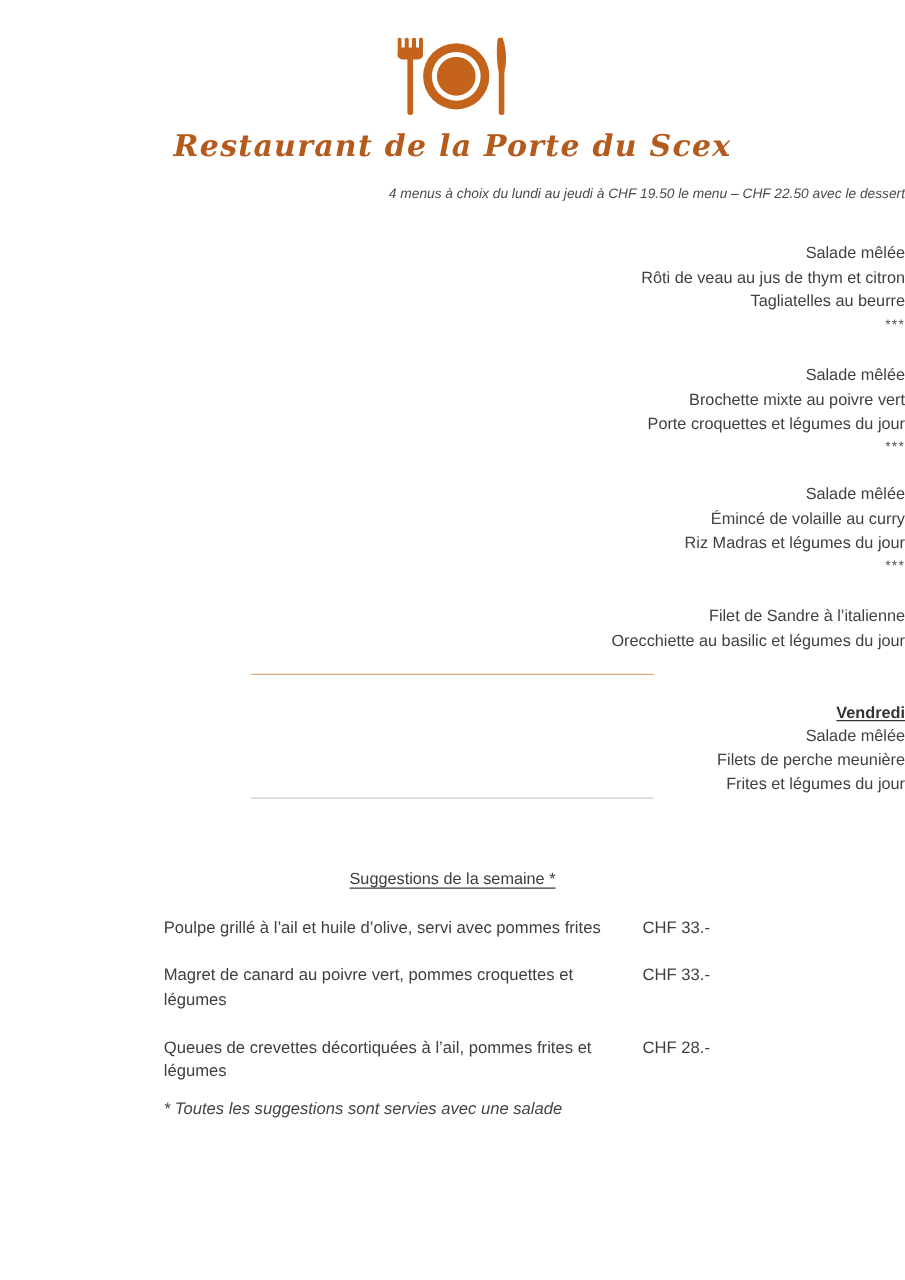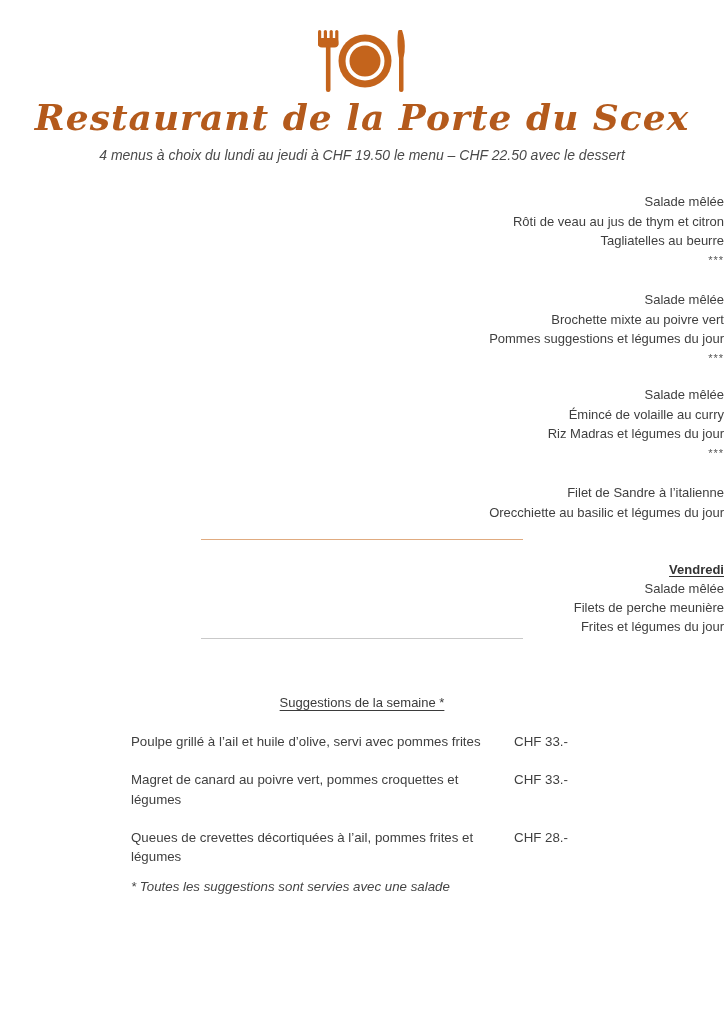--- a/index.html
+++ b/index.html
@@ -23,30 +23,30 @@
     height: 62px;
     margin: 30px auto 0;
   }
   .logo svg { display: block; width: 88px; height: 62px; }
   .title {
     margin-top: 3px;
     text-align: center;
     font-family: "DejaVu Serif", serif;
     font-style: italic;
     font-weight: 600;
-    font-size: 36px;
+    font-size: 24px;
     line-height: 44px;
     color: #b45a1c;
     letter-spacing: 1px;
   }
   .subtitle {
     margin-top: 8px;
-    text-align: center;
+    text-align: right;
     font-style: italic;
-    font-size: 14px;
+    font-size: 11px;
     line-height: 17px;
     color: #4a4a4a;
   }
   
   .menu {
     text-align: right;
     font-size: 13px;
     line-height: 19.5px;
   }
   .menu-1 { margin-top: 28px; }
@@ -146,21 +146,21 @@
   <section class="menu menu-1">
     <p>Salade mêlée</p>
     <p>Rôti de veau au jus de thym et citron</p>
     <p>Tagliatelles au beurre</p>
     <p class="stars">***</p>
   </section>
 
   <section class="menu menu-2">
     <p>Salade mêlée</p>
     <p>Brochette mixte au poivre vert</p>
-    <p>Pommes suggestions et légumes du jour</p>
+    <p>Porte croquettes et légumes du jour</p>
     <p class="stars">***</p>
   </section>
 
   <section class="menu menu-3">
     <p>Salade mêlée</p>
     <p>Émincé de volaille au curry</p>
     <p>Riz Madras et légumes du jour</p>
     <p class="stars">***</p>
   </section>
 

